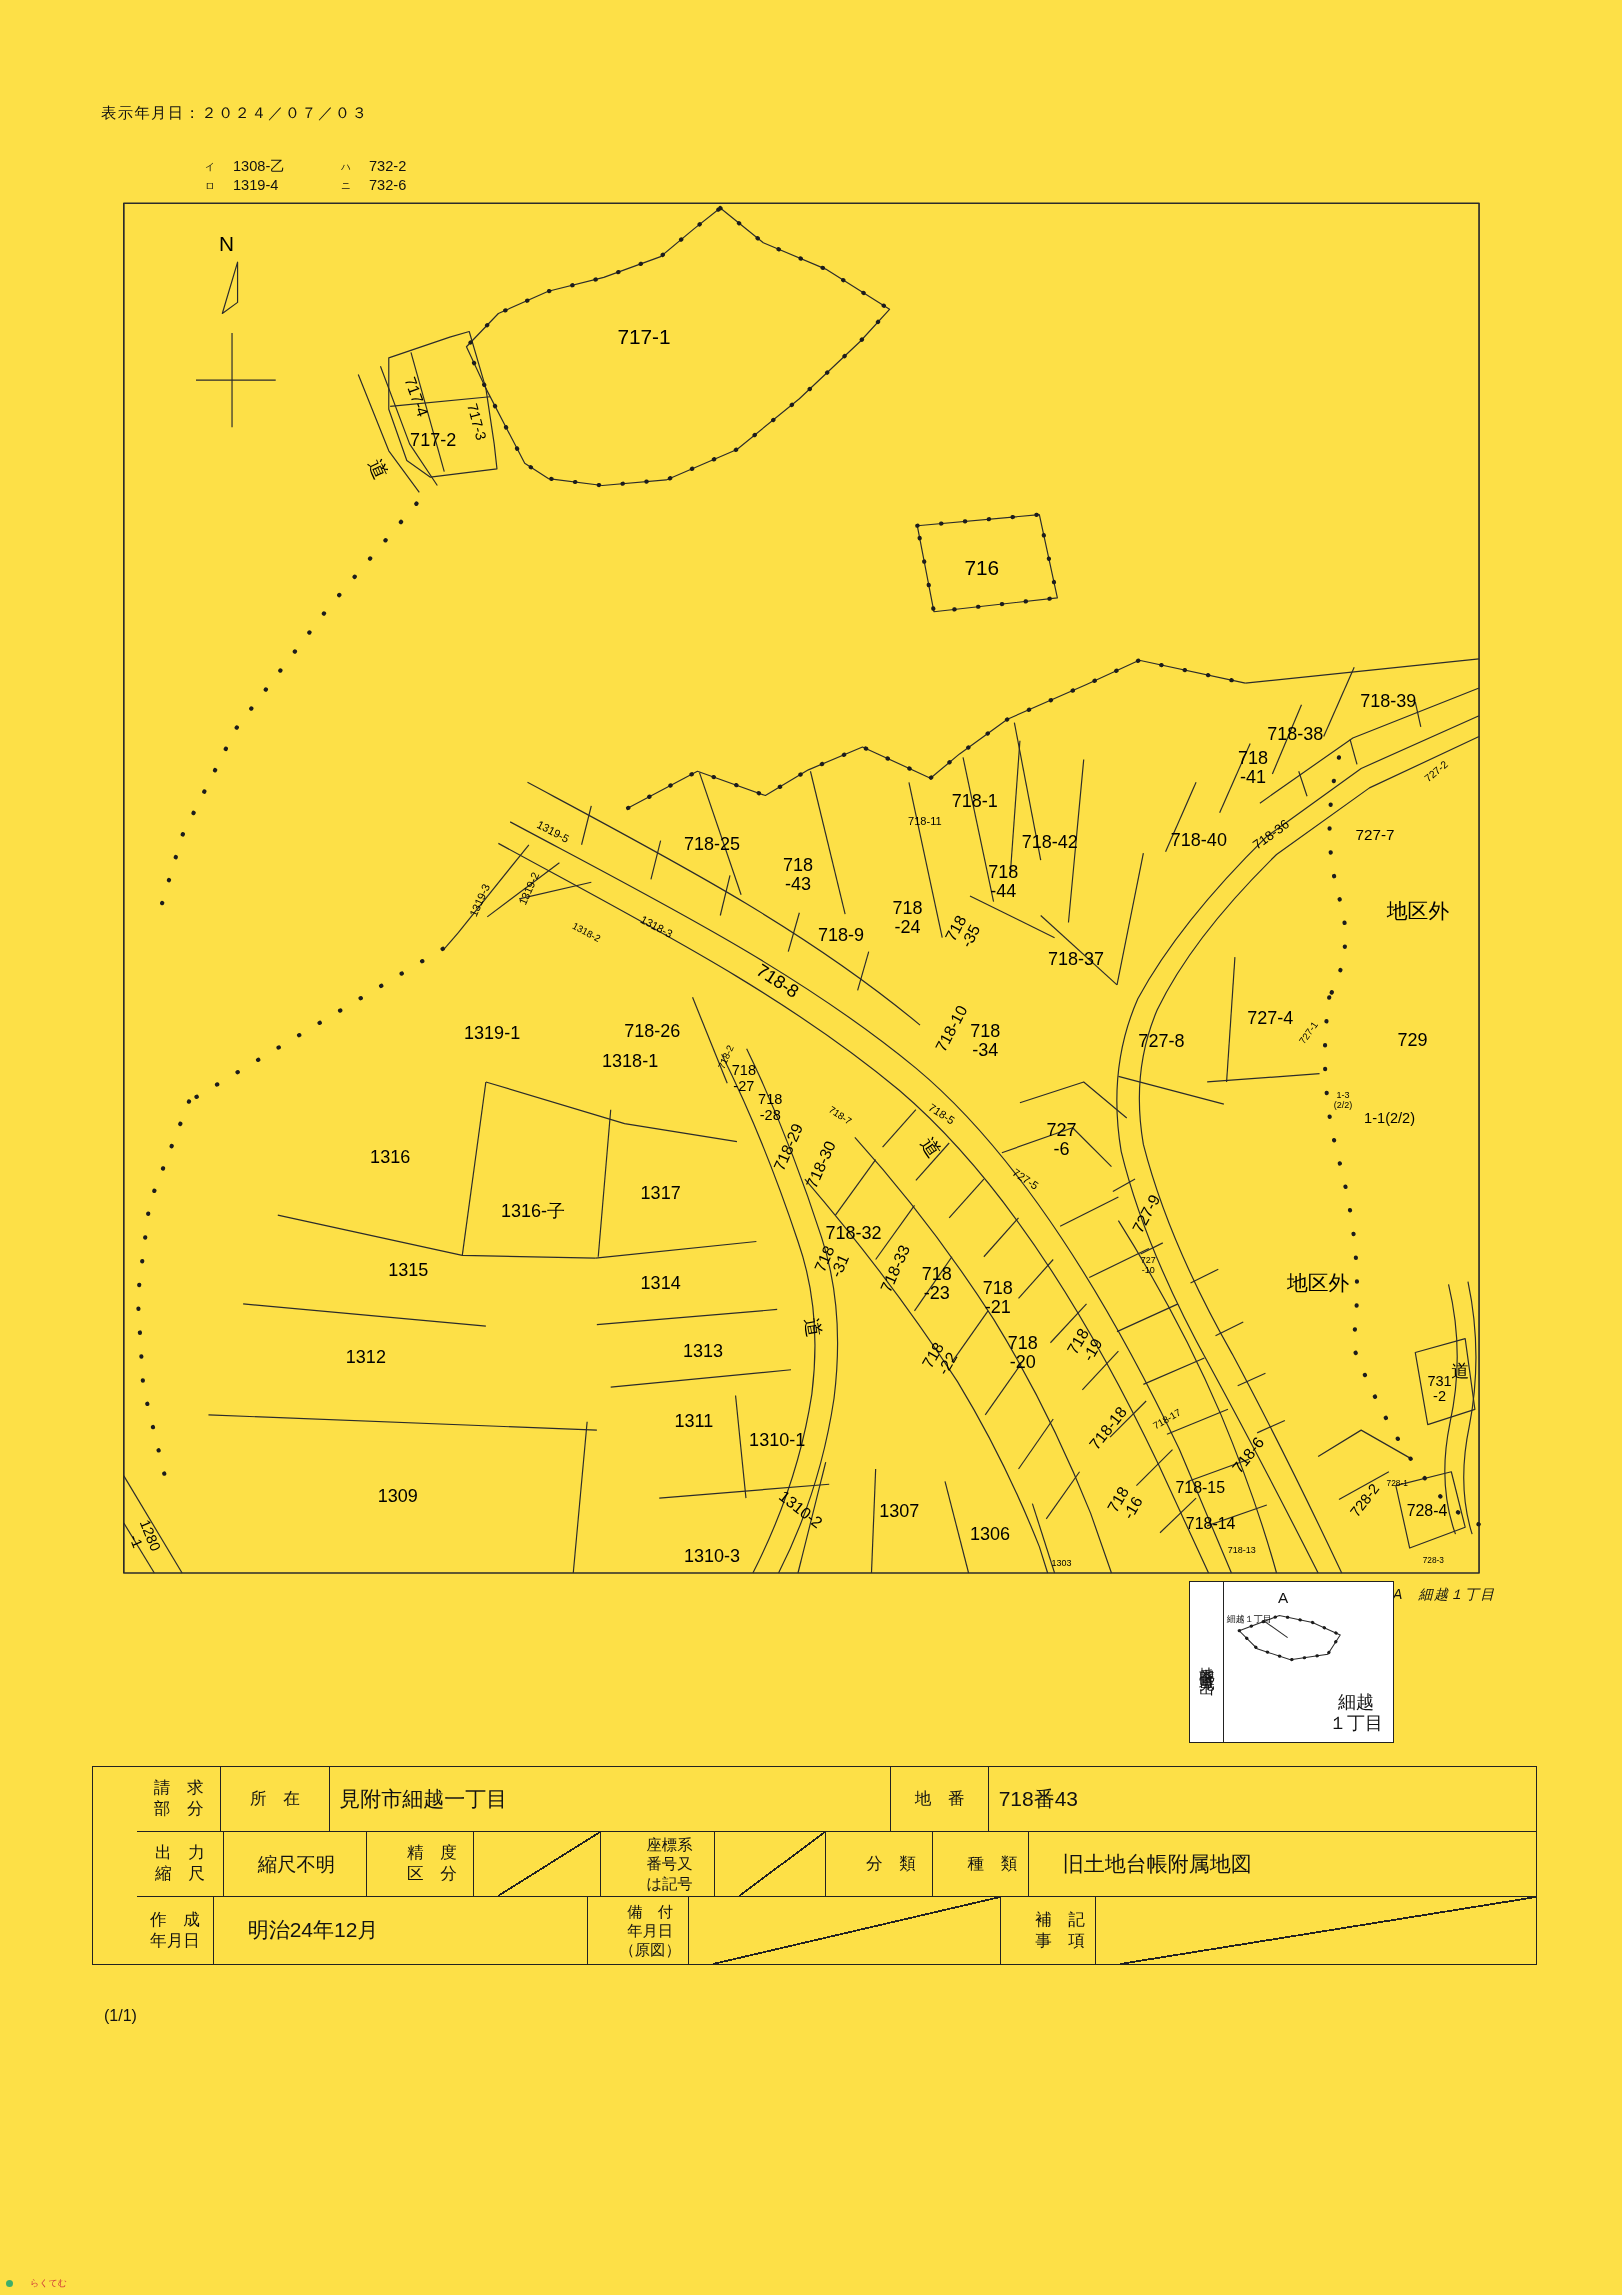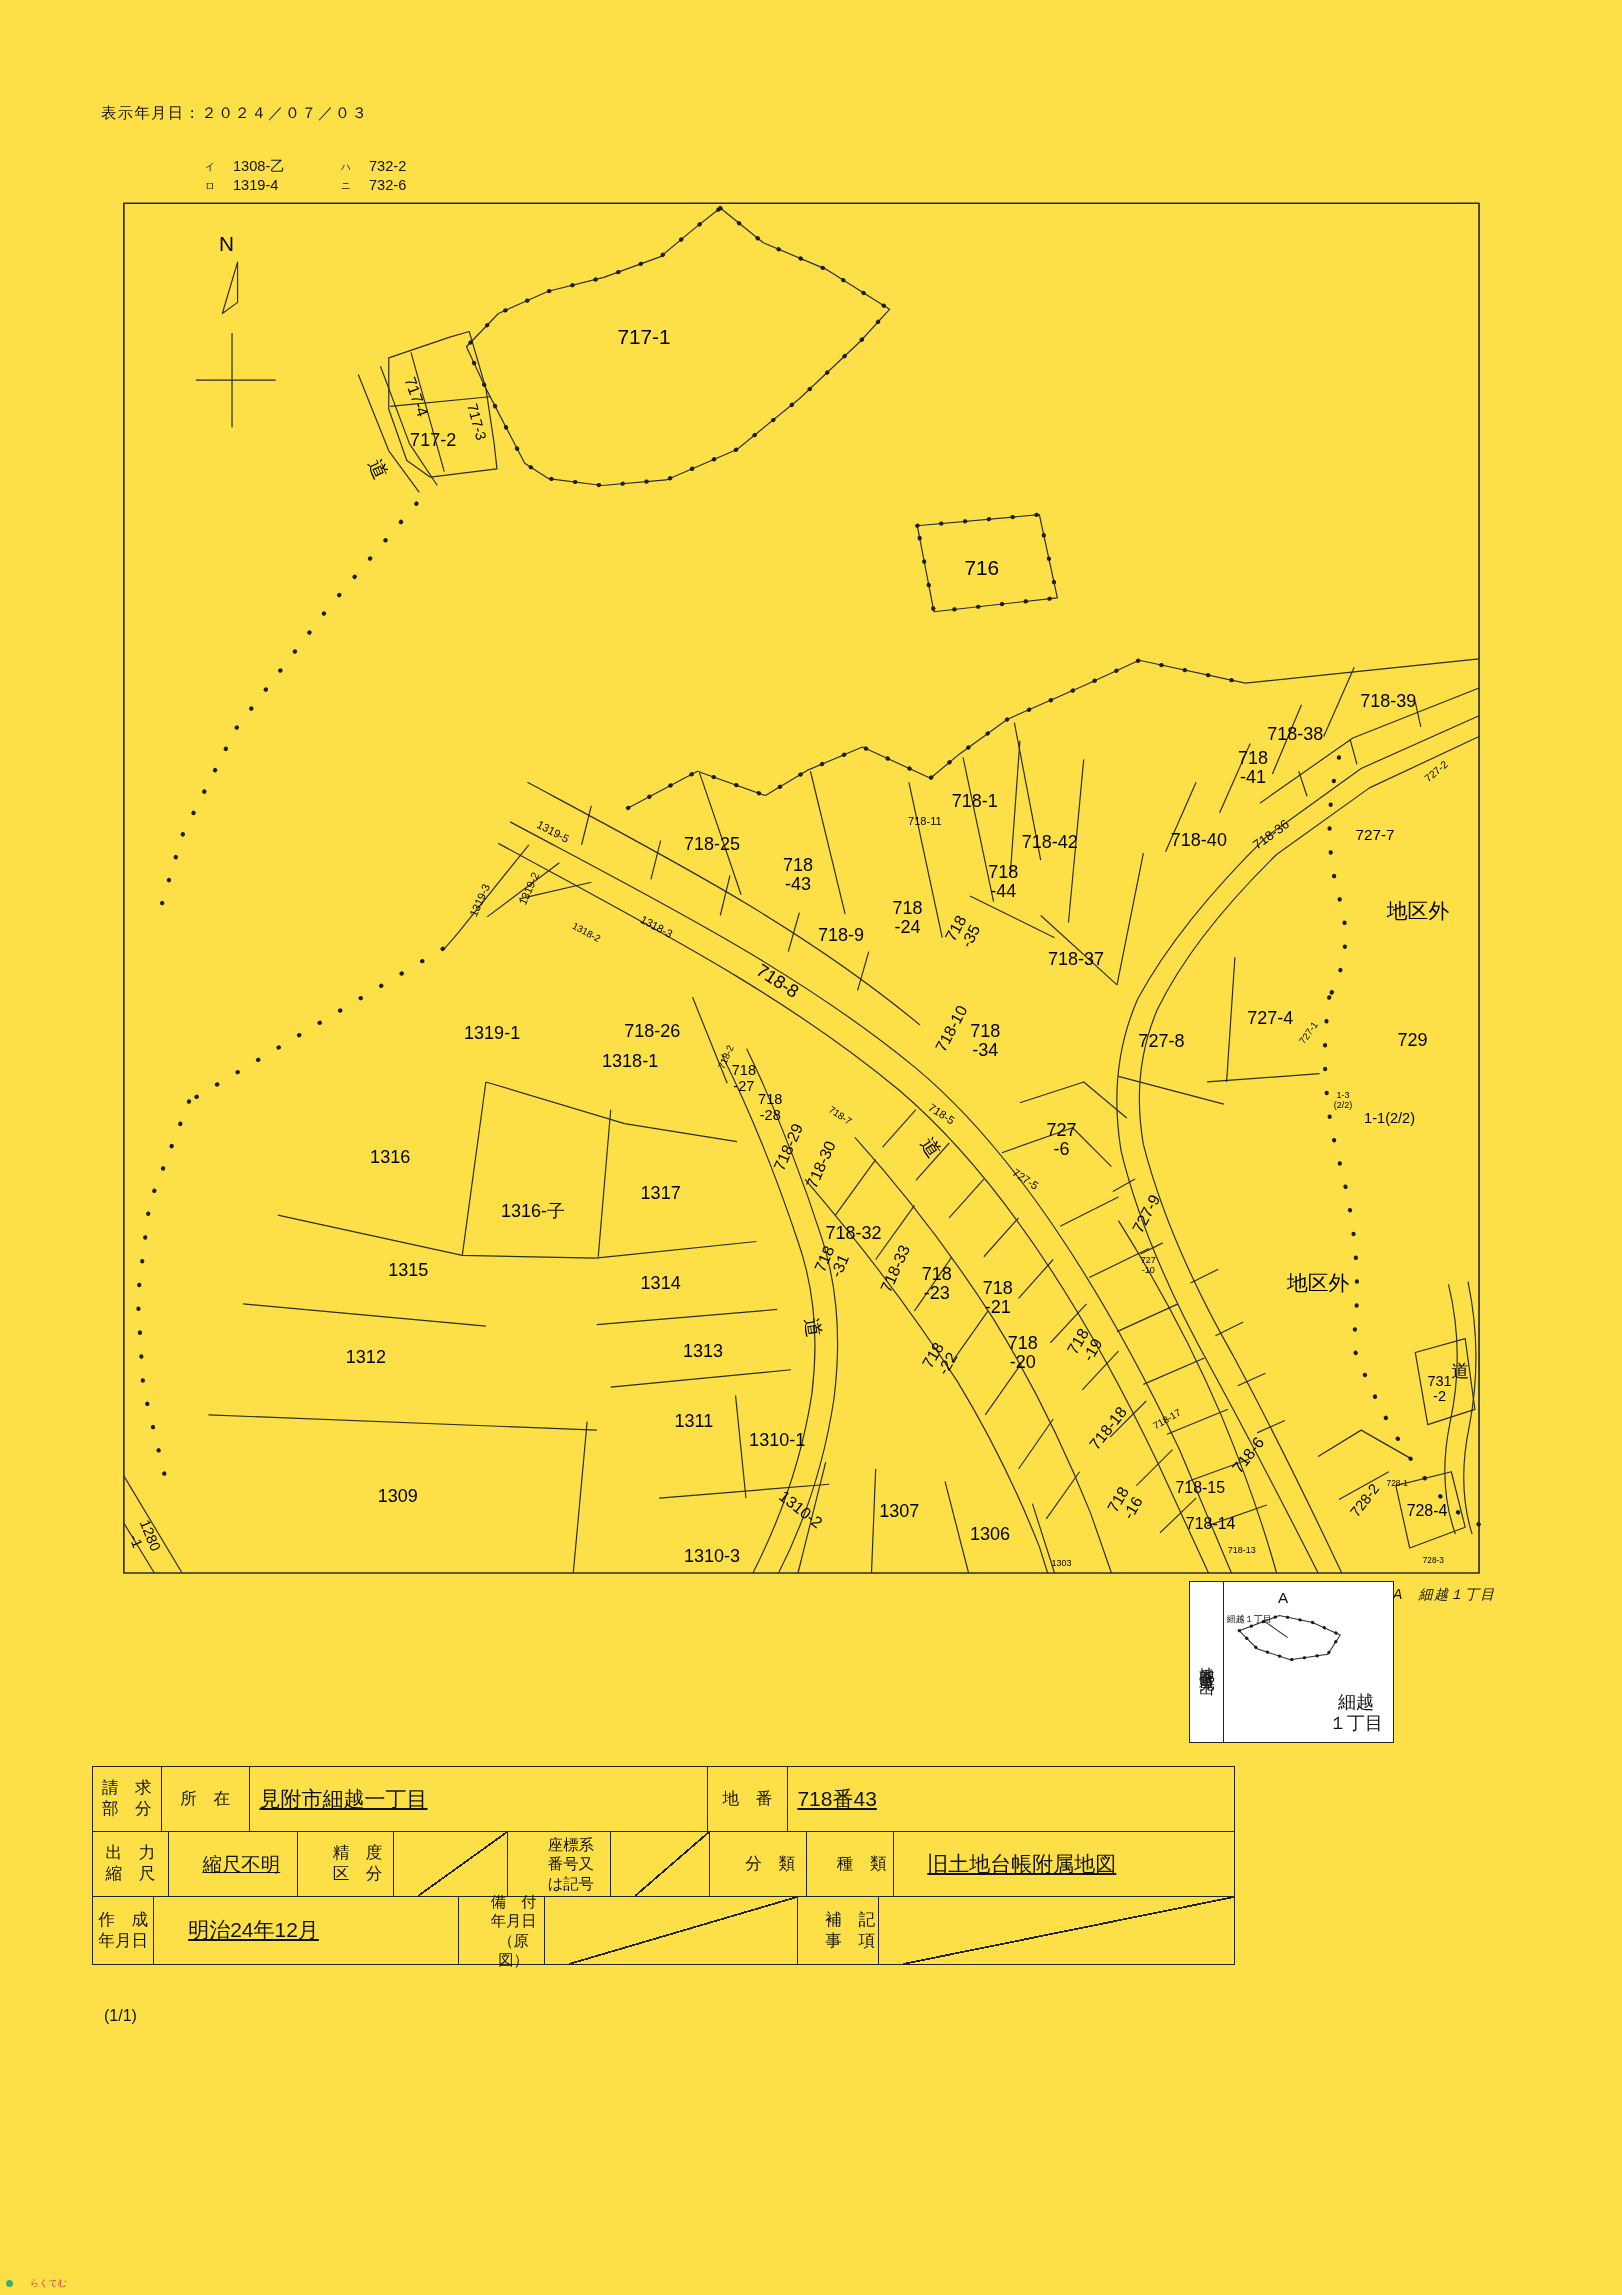--- a/index.html
+++ b/index.html
@@ -21,27 +21,27 @@
   
   .inset{left:1189px;top:1581px;width:203px;height:160px;border:1.5px solid #222;display:flex;background:#fff;}
   .inset-side{width:33px;border-right:1.5px solid #222;display:flex;align-items:center;justify-content:center;}
   .inset-side span{writing-mode:vertical-rl;text-orientation:upright;font-size:15.3px;letter-spacing:2.8px;}
   .inset-main{position:relative;flex:1;}
   .inset-marker{position:absolute;left:54px;top:7px;font-size:15.3px;}
   .inset-small{position:absolute;left:2.8px;top:30.5px;font-size:9px;}
   .inset-big{position:absolute;right:10px;bottom:7px;font-size:18px;text-align:center;line-height:1.2;}
   .area-ref{left:1393px;top:1586px;font-size:14px;letter-spacing:1.4px;font-style:italic;}
   
-  .doc-table{left:92px;top:1766px;width:1143px;border:1.7px solid #222;box-sizing:border-box;}
+  .doc-table{left:92px;top:1766px;width:1445px;border:1.7px solid #222;box-sizing:border-box;padding-left:44px;}
   .trow{display:flex;}
   .trow + .trow{border-top:1.4px solid #222;gap:24px;}
   .cell{box-sizing:border-box;border-right:1.4px solid #222;display:flex;align-items:center;justify-content:center;
         font-size:16.6px;line-height:1.25;text-align:center;}
   .cell:last-child{border-right:none;}
-  .val{justify-content:flex-start;padding-left:9.7px;font-size:21px;text-align:left;text-decoration:underline;}
+  .val{justify-content:flex-start;padding-left:9.7px;font-size:21px;text-align:left;}
   .diag{background:linear-gradient(to bottom right,transparent calc(50% - 0.9px),#222 calc(50% - 0.9px),#222 calc(50% + 0.9px),transparent calc(50% + 0.9px));}
   .page-num{left:104px;top:2007px;font-size:16px;}
   .watermark{left:5.5px;top:2277px;font-size:9px;color:#d03a3a;display:flex;align-items:center;gap:17px;}
   .wm-dot{width:7.6px;height:7.6px;border-radius:50%;background:#3fae6a;display:inline-block;}
 </style>
 </head>
 <body>
 
 <div class="page">
 

